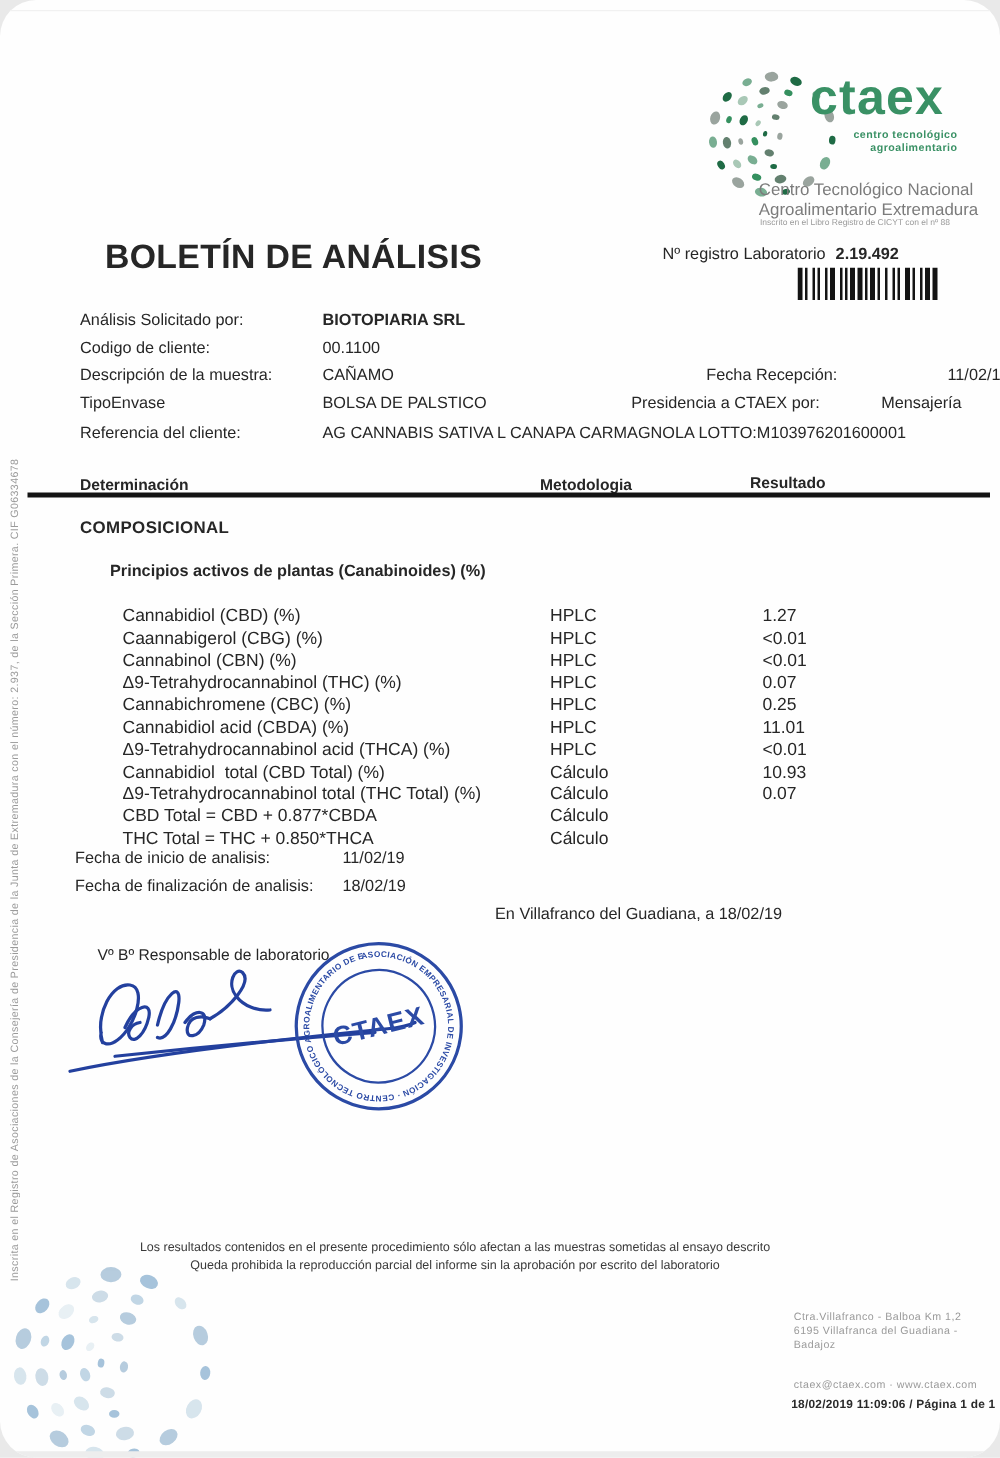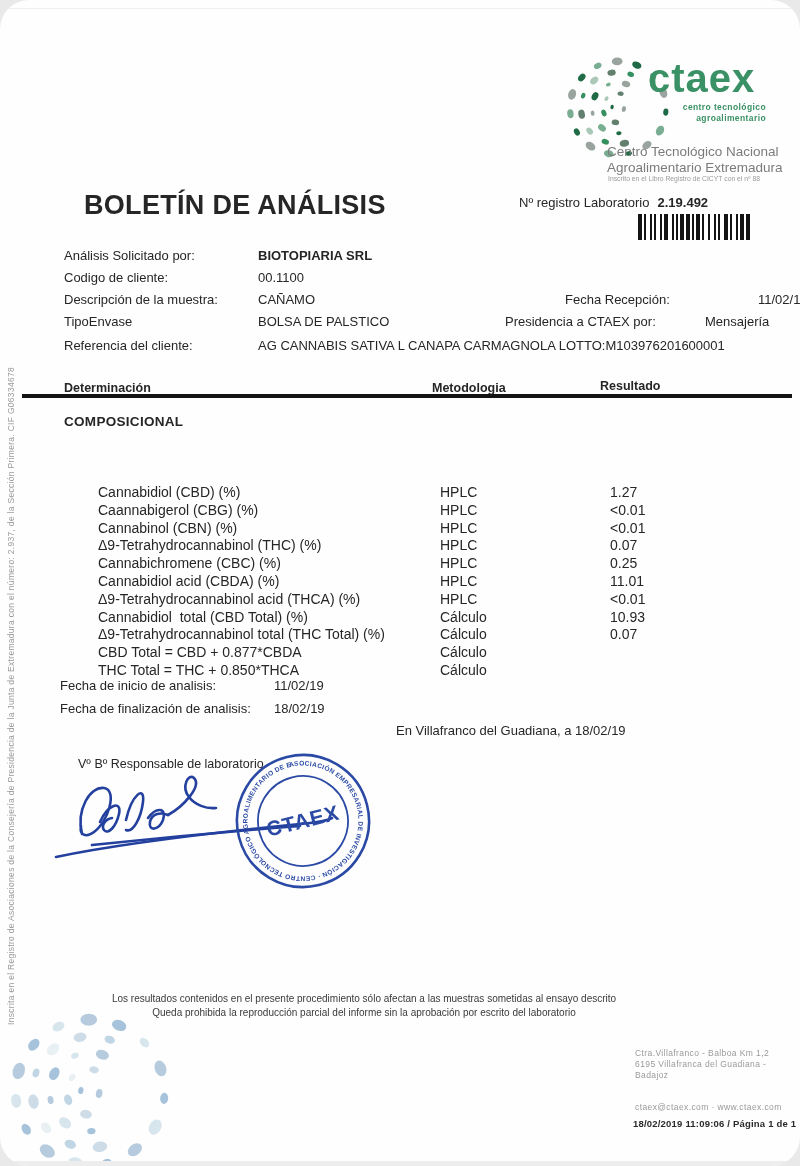--- a/index.html
+++ b/index.html
@@ -15,21 +15,21 @@
   
   .sphere{position:absolute;left:562px;top:50px;}
   .brand{position:absolute;left:648px;top:58px;font-size:40px;font-weight:bold;
          color:#3a9165;letter-spacing:1px;line-height:1;}
   .tagline{position:absolute;left:650px;top:102px;width:116px;text-align:right;
            font-size:8.5px;font-weight:bold;color:#3a9165;line-height:1.3;letter-spacing:.4px;}
   .org{position:absolute;left:607px;top:144px;font-size:13.5px;color:#7b7b7b;line-height:1.15;}
   .org-note{position:absolute;left:608px;top:175px;font-size:6.8px;color:#9a9a9a;}
 
   .title{position:absolute;left:84px;top:190px;font-size:27px;font-weight:bold;letter-spacing:.3px;}
-  .reg{position:absolute;left:519px;top:195px;font-size:13px;}
+  .reg{position:absolute;left:530px;top:195px;font-size:13px;}
   .reg .val{font-weight:bold;margin-left:8px;}
   .barcode{position:absolute;left:638px;top:214px;}
 
   .fl{position:absolute;font-size:13px;}
   .fv{position:absolute;font-size:13px;padding-left:48px;}
   .bold{font-weight:bold;}
 
   .th{position:absolute;font-size:12.5px;font-weight:bold;}
   .thick-line{position:absolute;left:22px;top:394px;width:770px;height:4px;background:#141414;}
   .section{position:absolute;left:64px;top:414px;font-size:13.5px;font-weight:bold;letter-spacing:.3px;}
@@ -161,20 +161,21 @@
 
   <div class="fl" style="left:64px;top:338px">Referencia del cliente:</div>
   <div class="fv" style="left:210px;top:338px">AG CANNABIS SATIVA L CANAPA CARMAGNOLA LOTTO:M103976201600001</div>
 
   <div class="th" style="left:64px;top:381px">Determinación</div>
   <div class="th" style="left:432px;top:381px">Metodologia</div>
   <div class="th" style="left:600px;top:379px">Resultado</div>
   <div class="thick-line"></div>
 
   <div class="section">COMPOSICIONAL</div>
+  <div class="subsection">Principios activos de plantas (Canabinoides) (%)</div>
 
   <div class="rows">
       <div class="trow">
       <span class="c-name">Cannabidiol (CBD) (%)</span>
       <span class="c-method">HPLC</span>
       <span class="c-result">1.27</span>
     </div>
       <div class="trow">
       <span class="c-name">Caannabigerol (CBG) (%)</span>
       <span class="c-method">HPLC</span>

